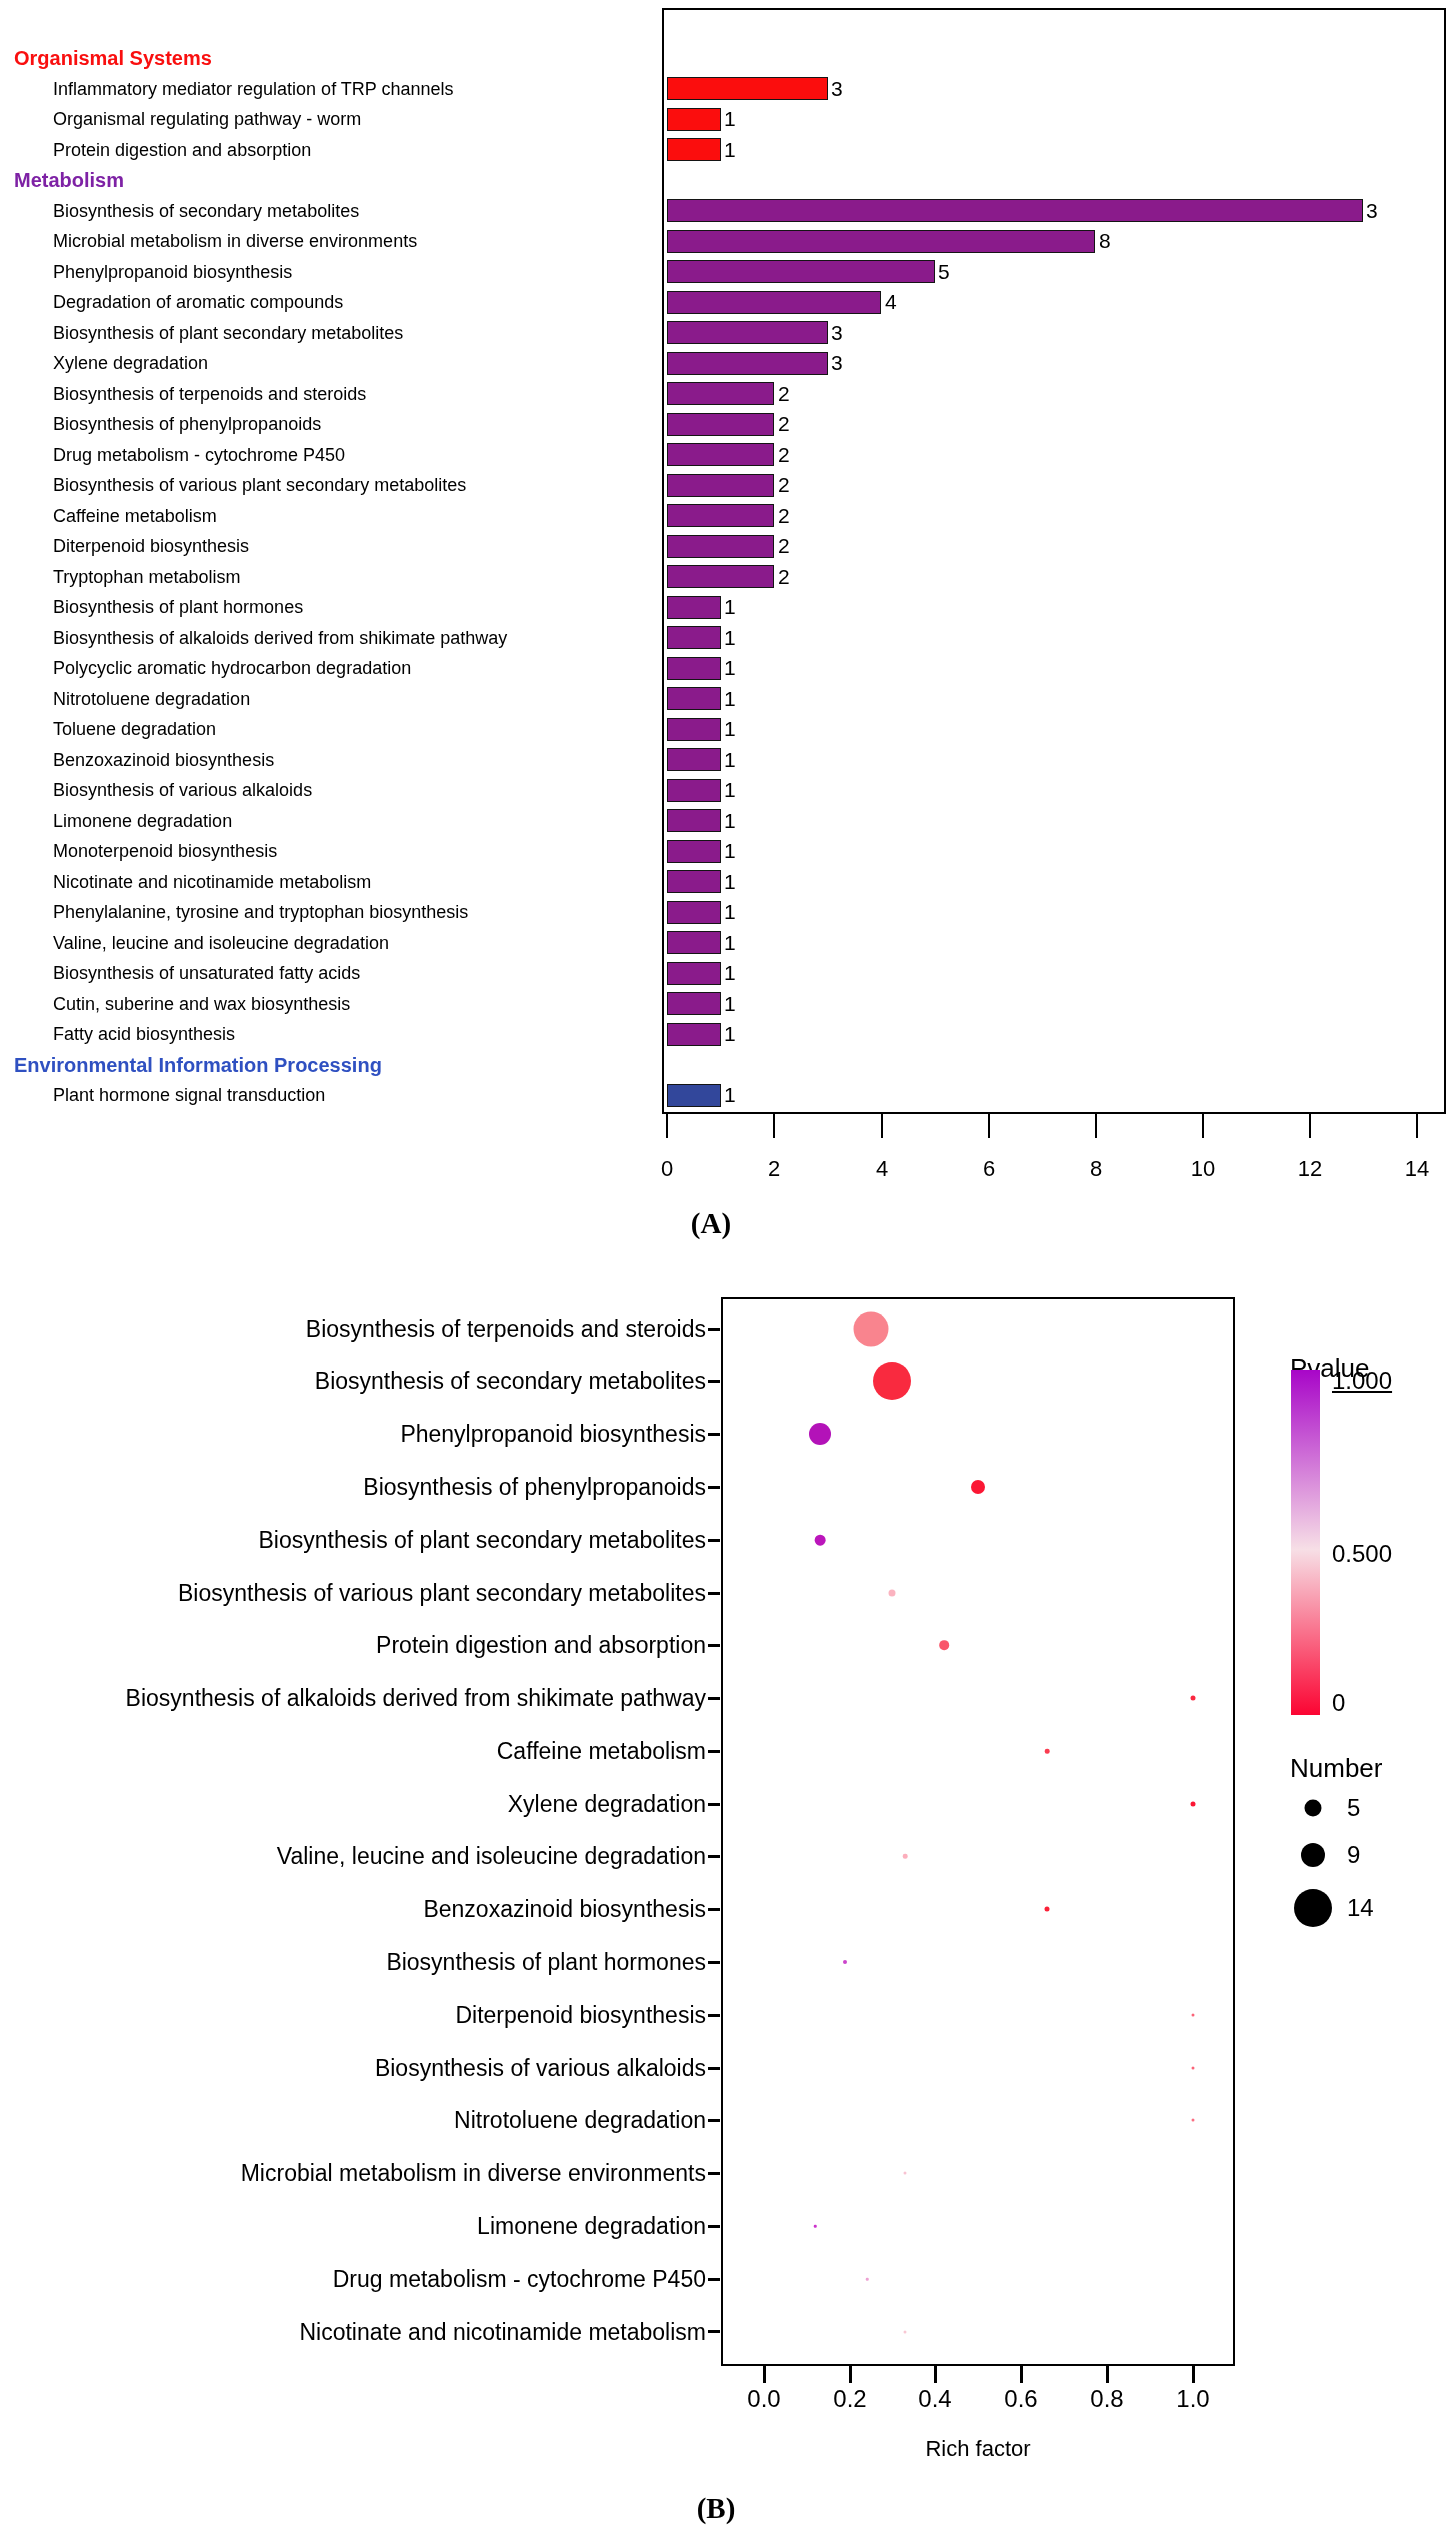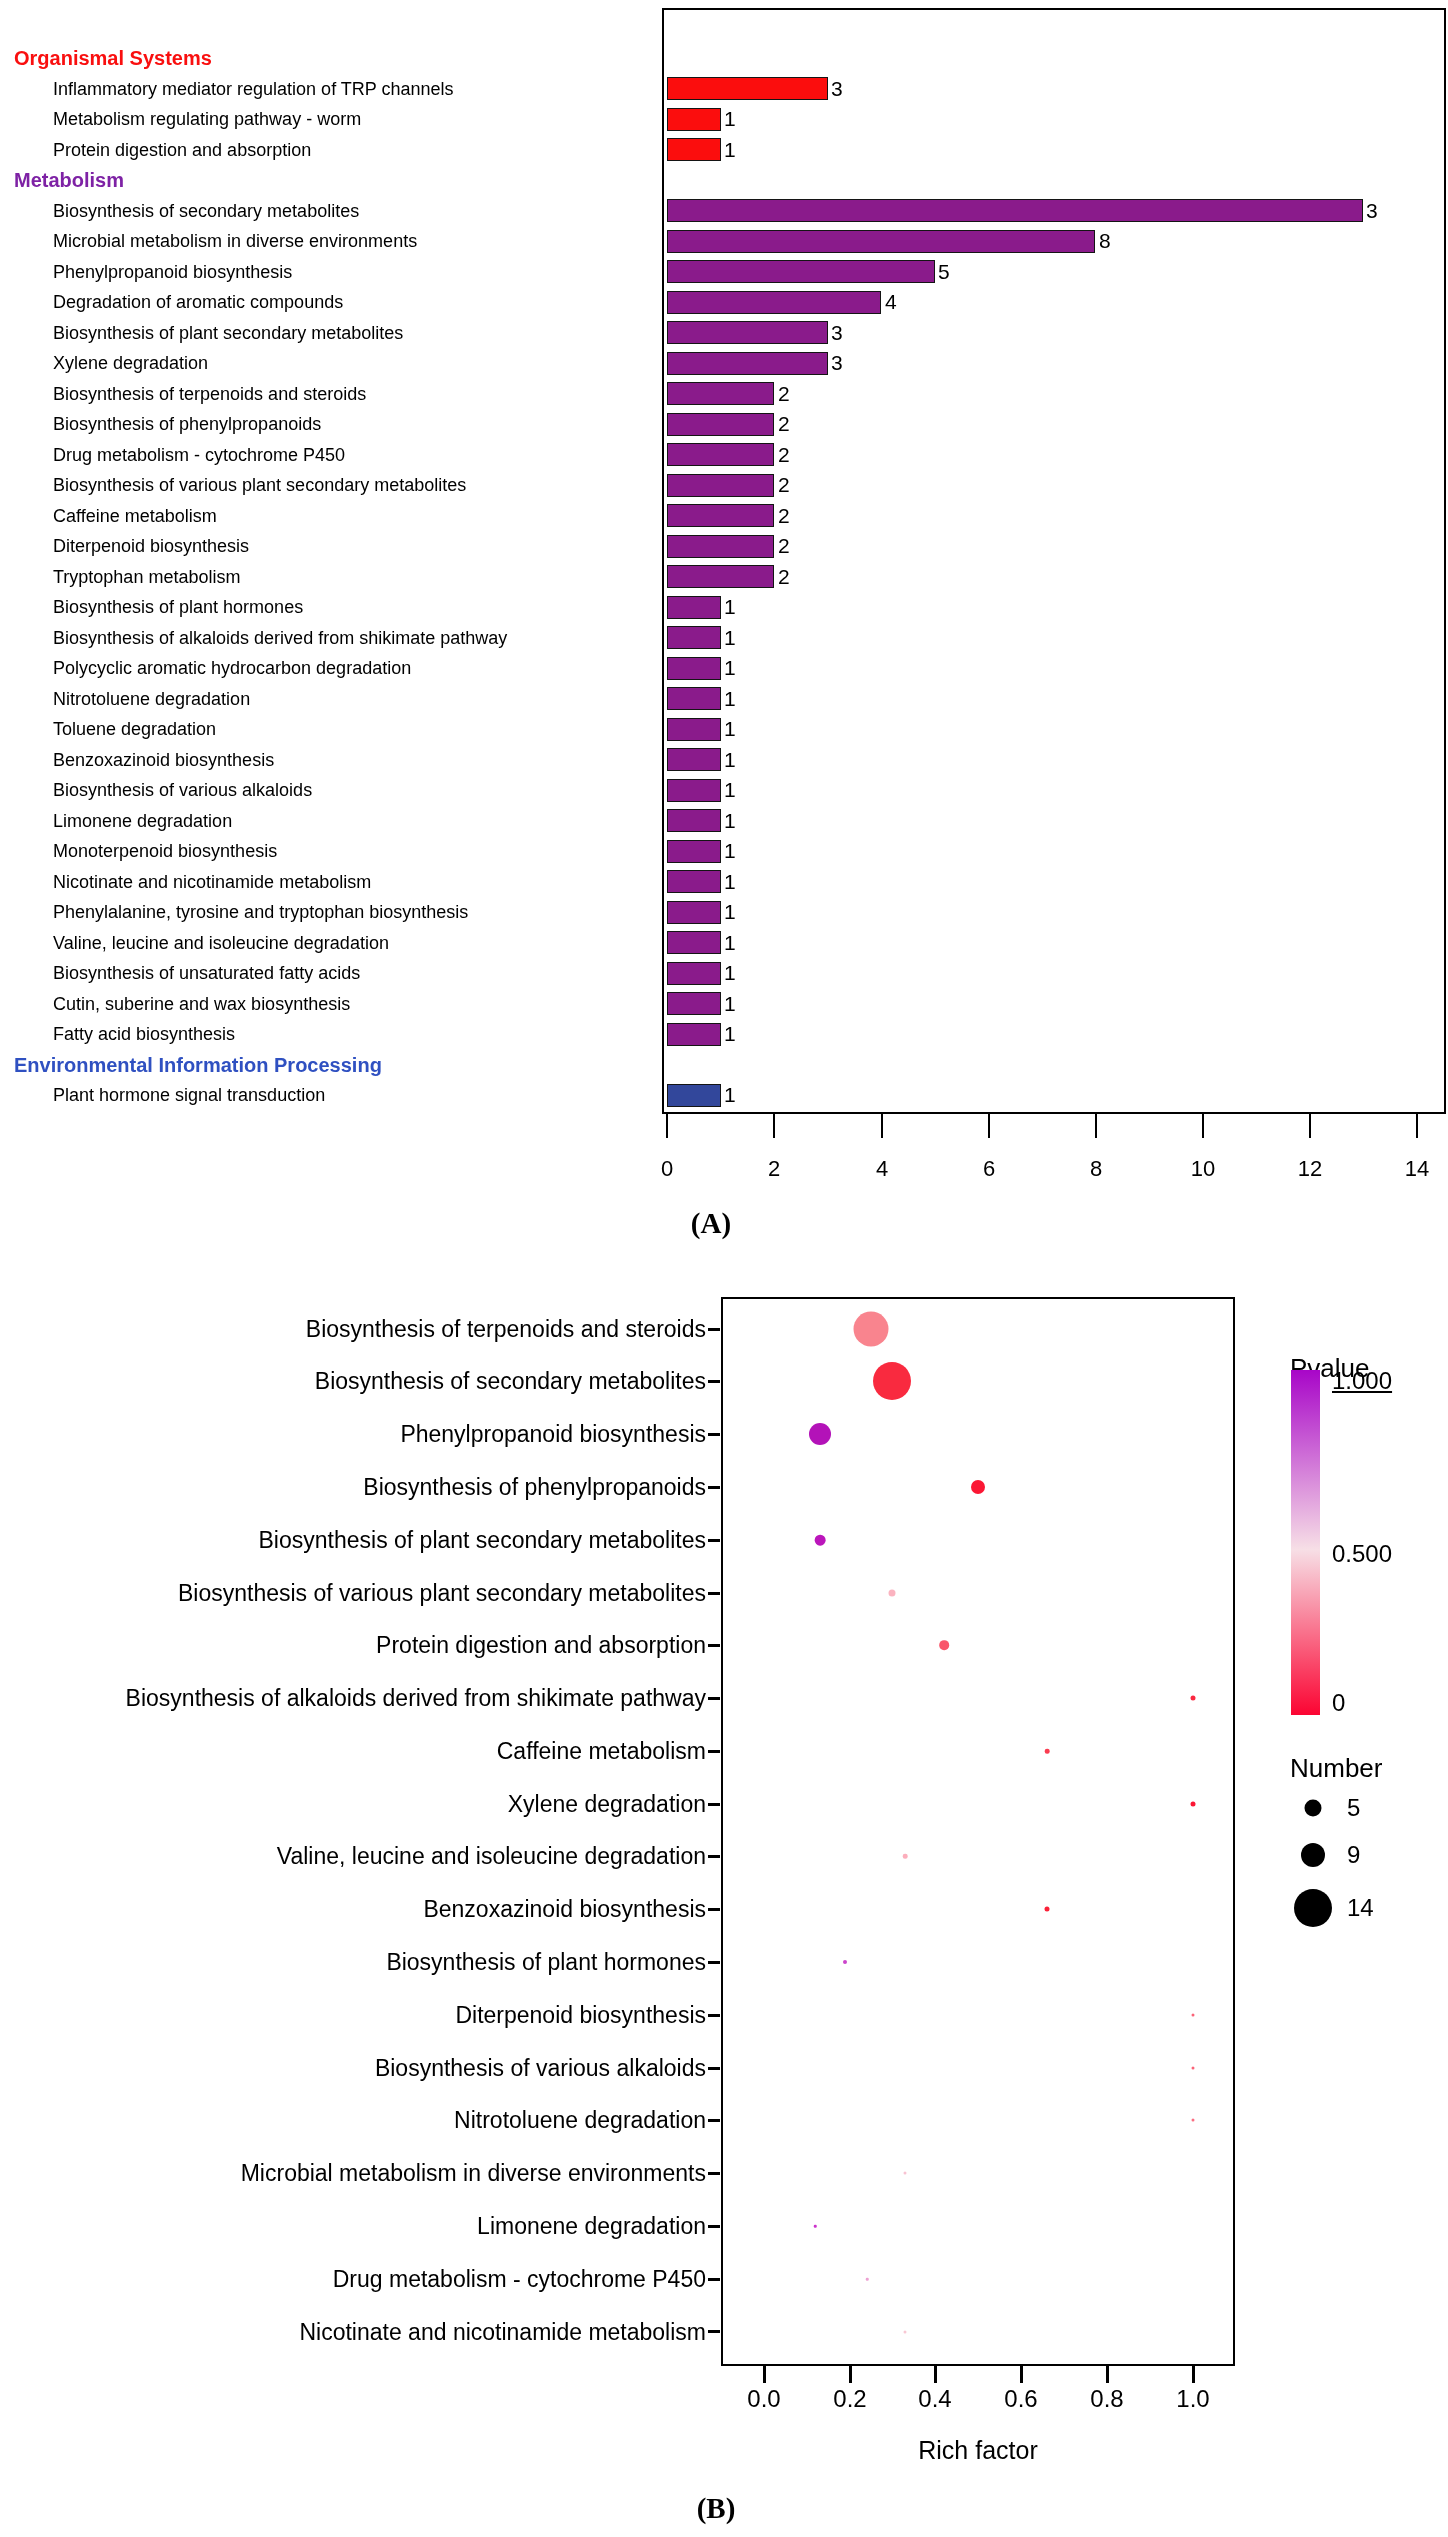--- a/index.html
+++ b/index.html
@@ -11,38 +11,38 @@
   .rowheader-a{font-weight:bold;font-size:20px;}
   .bar{position:absolute;box-sizing:border-box;border:1.5px solid #141414;}
   .barval{position:absolute;transform:translateY(-50%);font-size:21px;}
   .tick{position:absolute;background:#000;}
   .ticklab{position:absolute;transform:translateX(-50%);font-size:22px;text-align:center;}
   .ticklab-b{font-size:24px;}
   .ylab-b{position:absolute;transform:translateY(-50%);font-size:23px;white-space:nowrap;text-align:right;}
   .dot{position:absolute;border-radius:50%;transform:translate(-50%,-50%);}
   .caption{position:absolute;transform:translateX(-50%);font-family:"Liberation Serif", serif;
            font-weight:bold;font-size:29px;}
-  .xlabel-b{position:absolute;transform:translateX(-50%);font-size:25px;}
+  .xlabel-b{position:absolute;transform:translateX(-50%);font-size:22px;}
   .legend-title{position:absolute;font-size:26px;}
   .grad-bar{position:absolute;}
   .grad-lab{position:absolute;transform:translateY(-50%);font-size:24px;}
   .num-dot{position:absolute;border-radius:50%;background:#000;transform:translate(-50%,-50%);}
   .num-lab{position:absolute;transform:translateY(-50%);font-size:24px;}
 </style>
 </head>
 <body>
 
 <div class="page">
 
   <div>
     <div class="plotbox" style="left:662px;top:7.6px;width:784px;height:1106px;"></div>
     <div id="a-labels">
         <div class="rowlabel-a rowheader-a" style="left: 14px; top: 58px; color: rgb(249, 15, 15);">Organismal Systems</div>
         <div class="rowlabel-a" style="left: 53px; top: 89px;">Inflammatory mediator regulation of TRP channels</div>
-        <div class="rowlabel-a" style="left: 53px; top: 119px;">Metabolism regulating pathway - worm</div>
+        <div class="rowlabel-a" style="left: 53px; top: 119px;">Organismal regulating pathway - worm</div>
         <div class="rowlabel-a" style="left: 53px; top: 150px;">Protein digestion and absorption</div>
         <div class="rowlabel-a rowheader-a" style="left: 14px; top: 180px; color: rgb(126, 34, 165); text-align: right;">Metabolism</div>
         <div class="rowlabel-a" style="left: 53px; top: 211px;">Biosynthesis of secondary metabolites</div>
         <div class="rowlabel-a" style="left: 53px; top: 241px;">Microbial metabolism in diverse environments</div>
         <div class="rowlabel-a" style="left: 53px; top: 272px;">Phenylpropanoid biosynthesis</div>
         <div class="rowlabel-a" style="left: 53px; top: 302px;">Degradation of aromatic compounds</div>
         <div class="rowlabel-a" style="left: 53px; top: 333px;">Biosynthesis of plant secondary metabolites</div>
         <div class="rowlabel-a" style="left: 53px; top: 363px;">Xylene degradation</div>
         <div class="rowlabel-a" style="left: 53px; top: 394px;">Biosynthesis of terpenoids and steroids</div>
         <div class="rowlabel-a" style="left: 53px; top: 424px;">Biosynthesis of phenylpropanoids</div>

